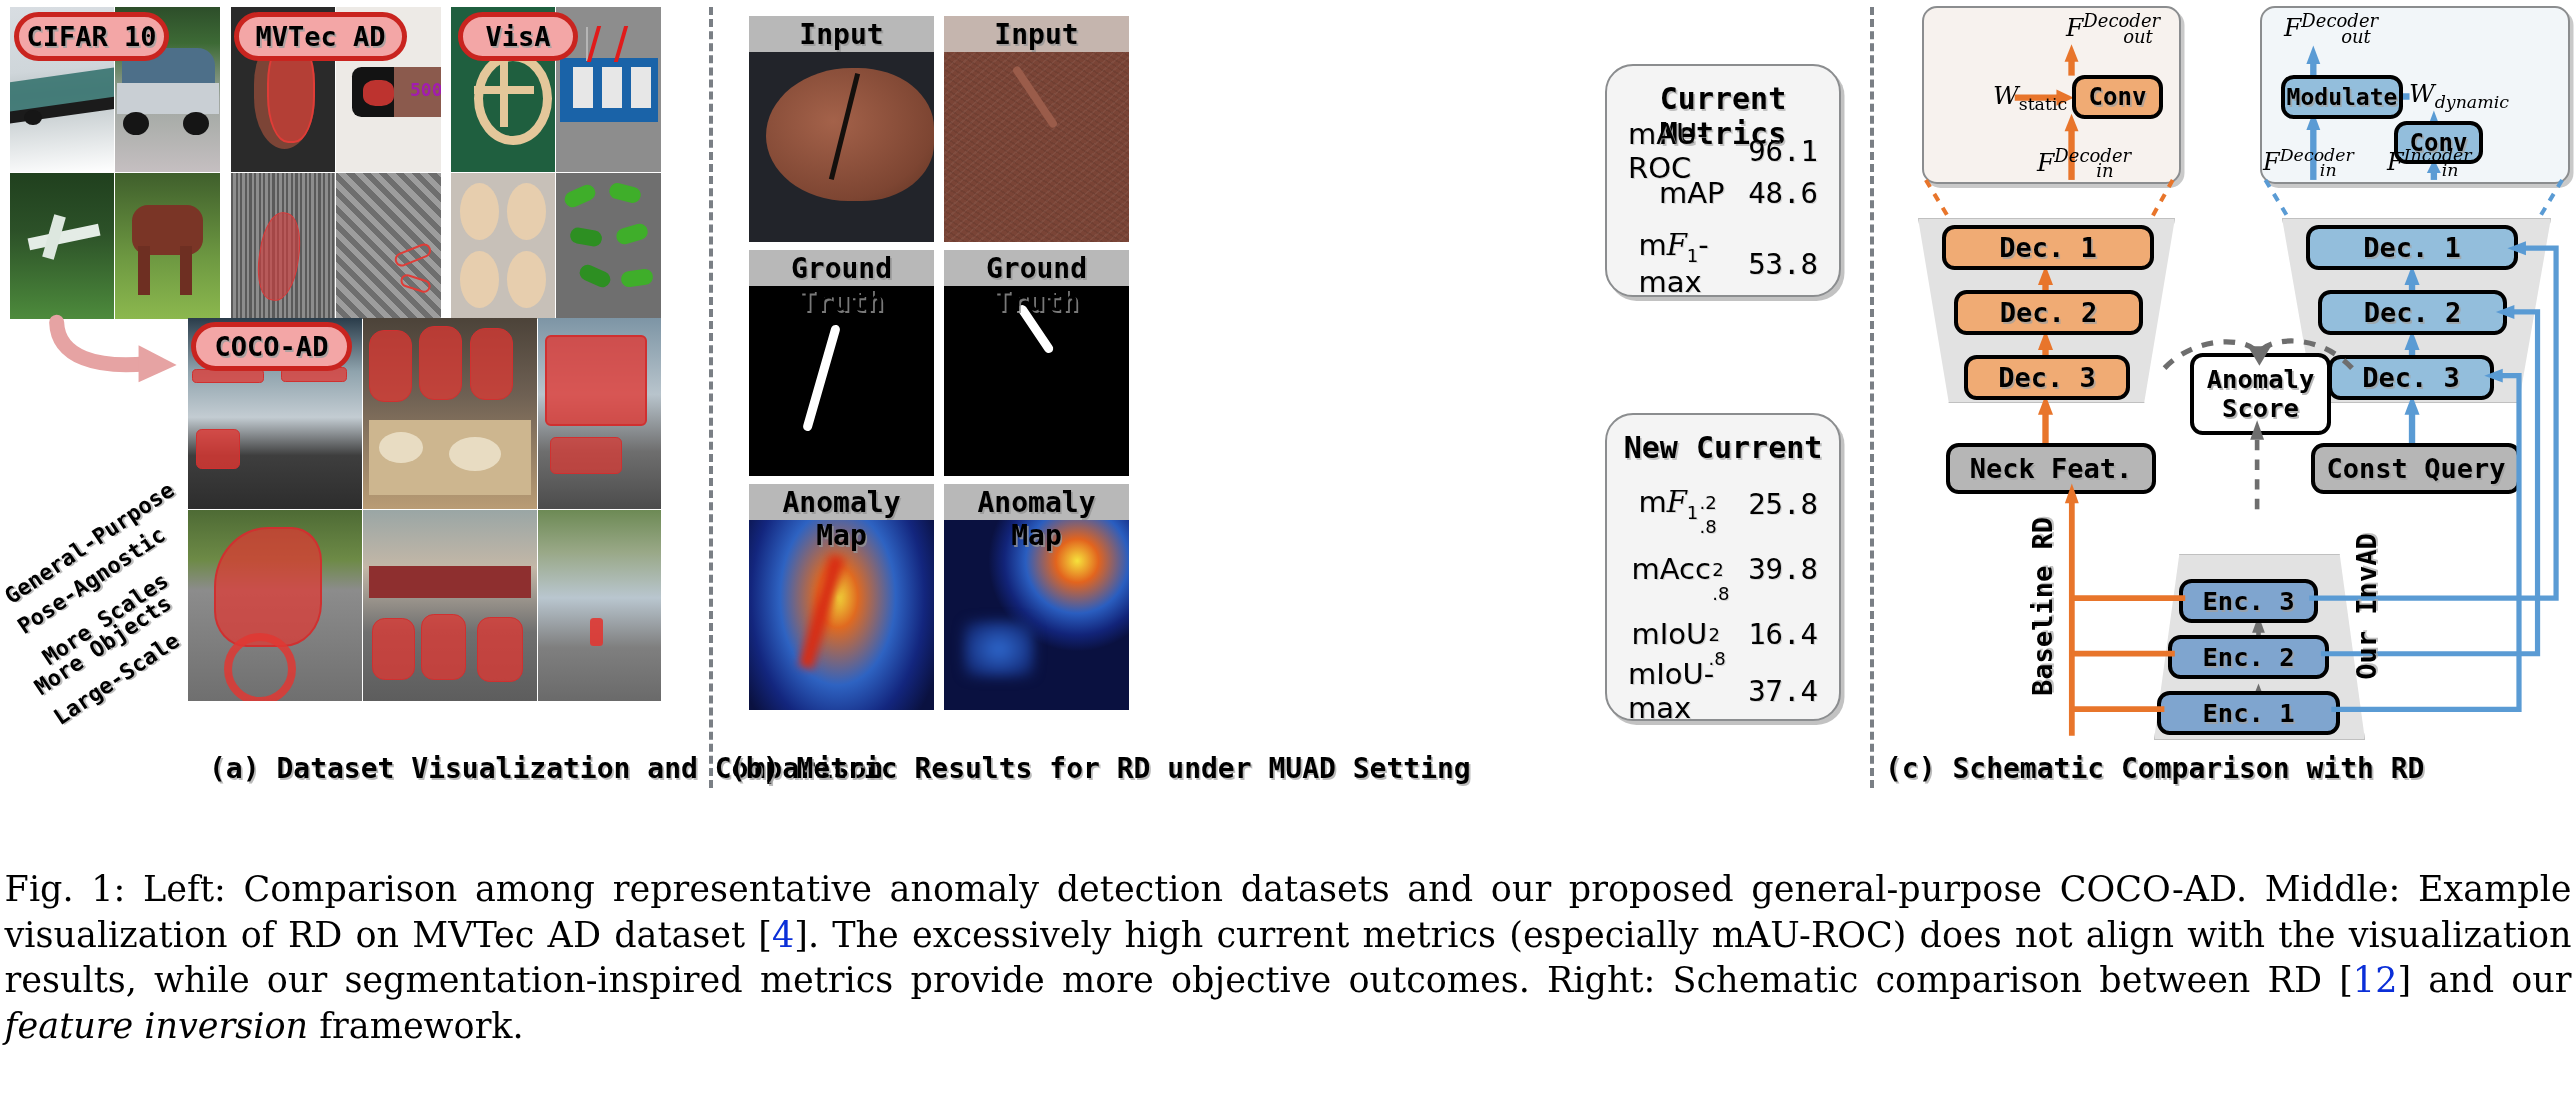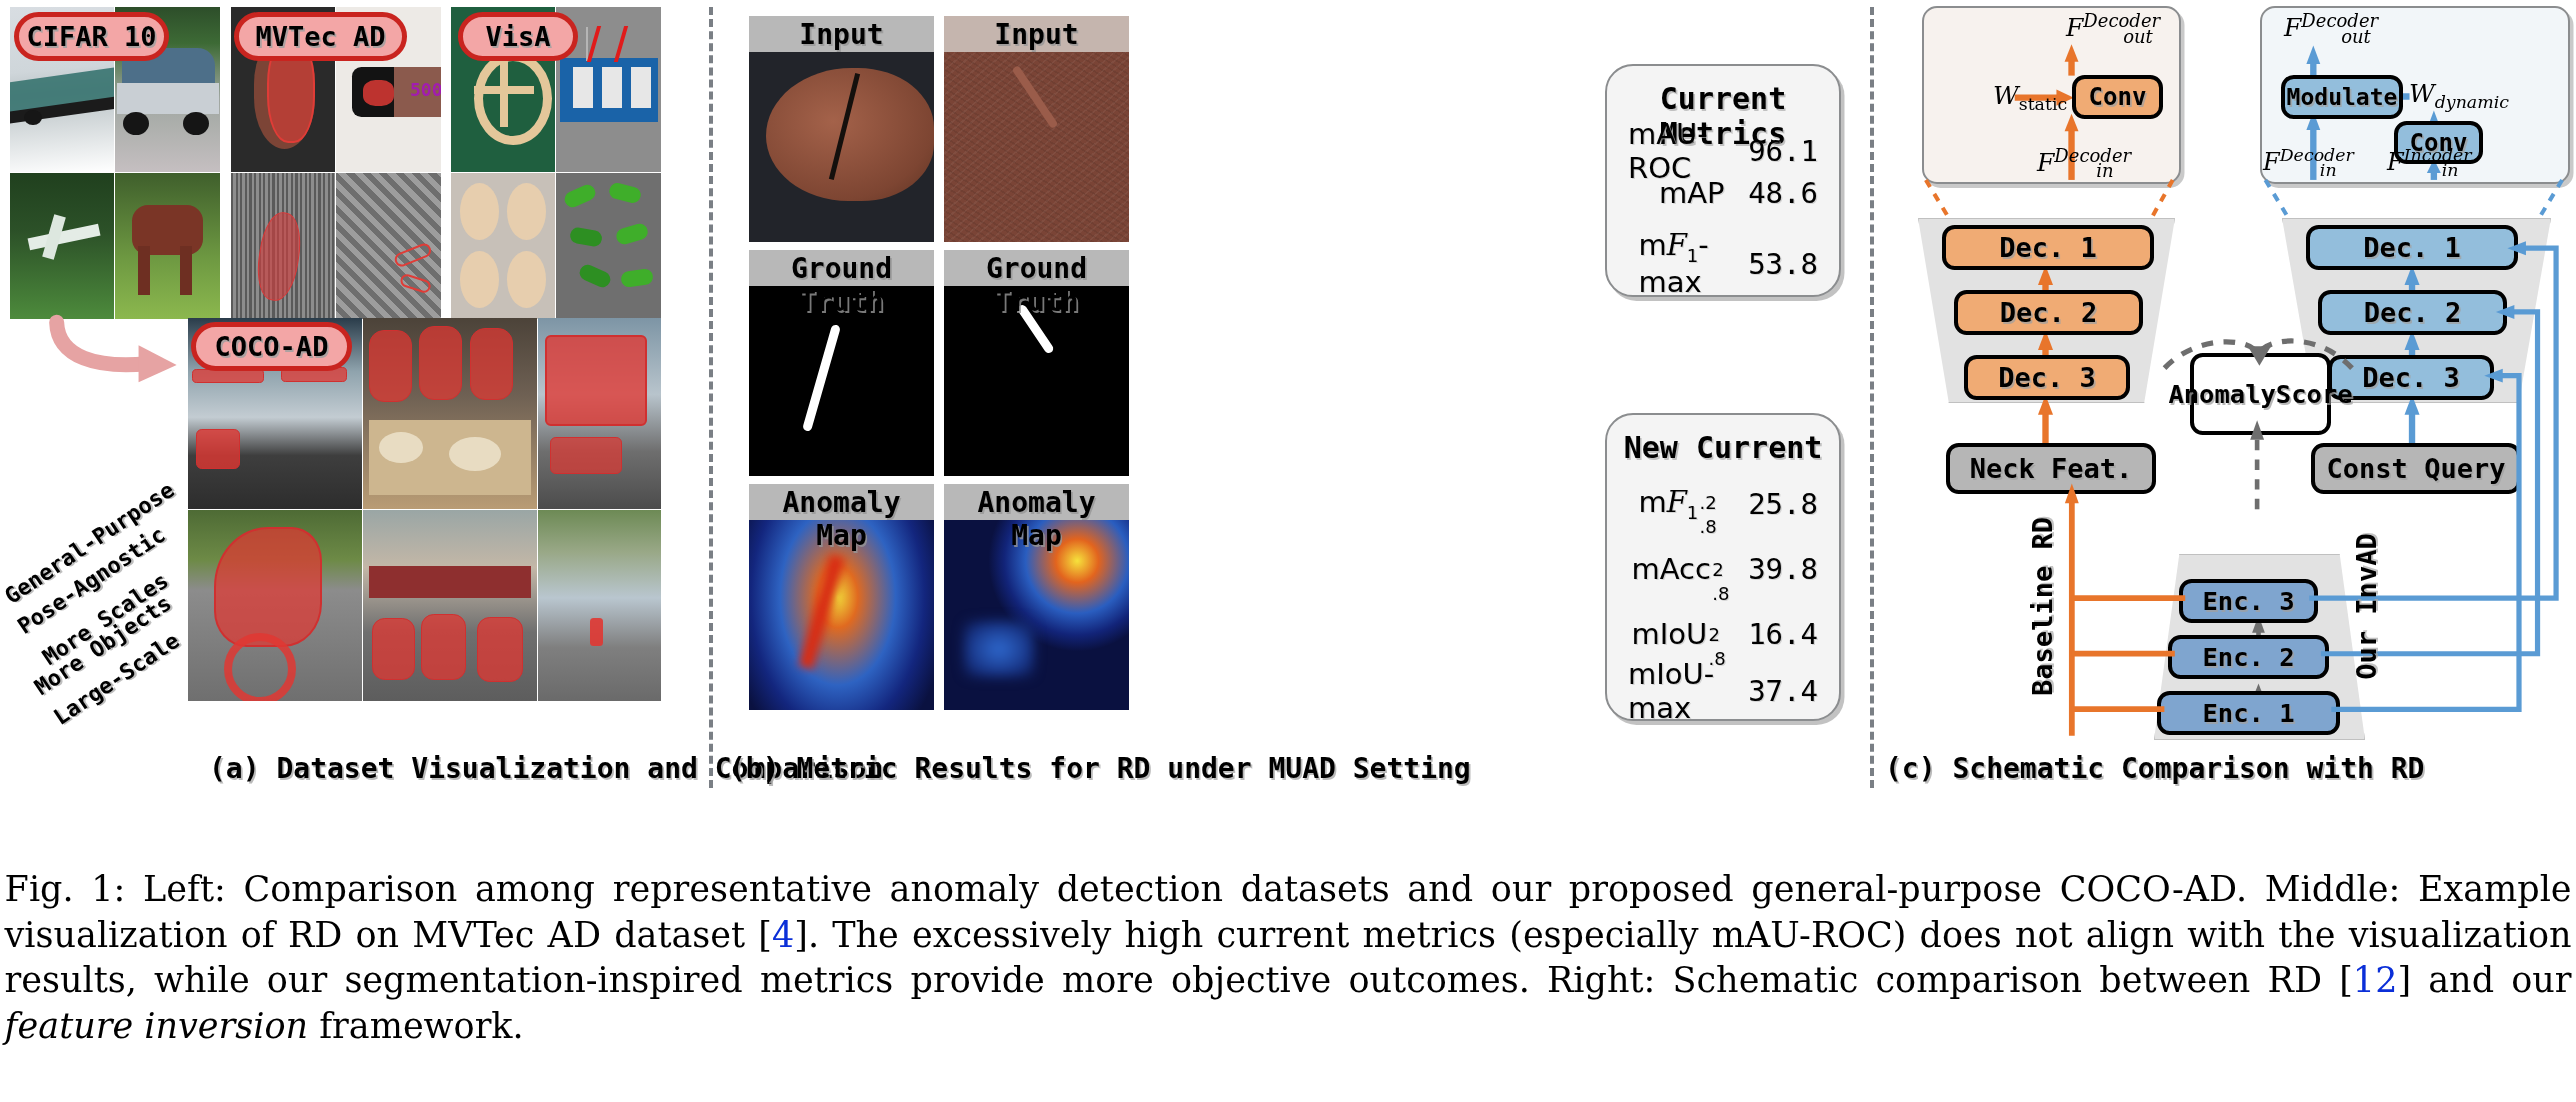--- a/index.html
+++ b/index.html
@@ -391,21 +391,21 @@
     <line x1="224" y1="286" x2="224" y2="224" stroke="#5a9bd4" stroke-width="11"></line>
     <polygon points="211,228 224,194 237,228" fill="#5a9bd4"></polygon>
     <line x1="224" y1="400" x2="224" y2="336" stroke="#5a9bd4" stroke-width="11"></line>
     <polygon points="211,340 224,306 237,340" fill="#5a9bd4"></polygon>
   </svg>
   <div class="blk blueblk" style="left:2306px;top:225px;width:204px;height:37px;font-size:27px;">Dec. 1</div>
   <div class="blk blueblk" style="left:2318px;top:290px;width:181px;height:37px;font-size:27px;">Dec. 2</div>
   <div class="blk blueblk" style="left:2328px;top:355px;width:158px;height:37px;font-size:27px;">Dec. 3</div>
   <div class="blk greyblk" style="left:2311px;top:443px;width:202px;height:43px;font-size:27px;">Const Query</div>
 
-  <div class="blk whiteblk" style="left:2190px;top:353px;width:133px;height:74px;font-size:25.5px;flex-direction:row;line-height:1.12;">
+  <div class="blk whiteblk" style="left:2190px;top:353px;width:133px;height:74px;font-size:25.5px;flex-direction:column;line-height:1.12;">
     <span>Anomaly</span>
     <span>Score</span>
   </div>
   <svg class="abs" style="left:2109px;top:301px;width:324px;height:324px;" viewBox="0 0 560 560">
     <path d="M96,116 C150,60 230,64 252,84" stroke="#6e6e6e" stroke-width="9" fill="none" stroke-dasharray="20 18"></path>
     <path d="M420,116 C366,58 288,62 264,84" stroke="#6e6e6e" stroke-width="9" fill="none" stroke-dasharray="20 18"></path>
     <polygon points="240,78 280,78 260,112" fill="#6e6e6e"></polygon>
     <line x1="256" y1="360" x2="256" y2="236" stroke="#6e6e6e" stroke-width="8" stroke-dasharray="18 16"></line>
     <polygon points="244,240 256,206 268,240" fill="#6e6e6e"></polygon>
   </svg>

